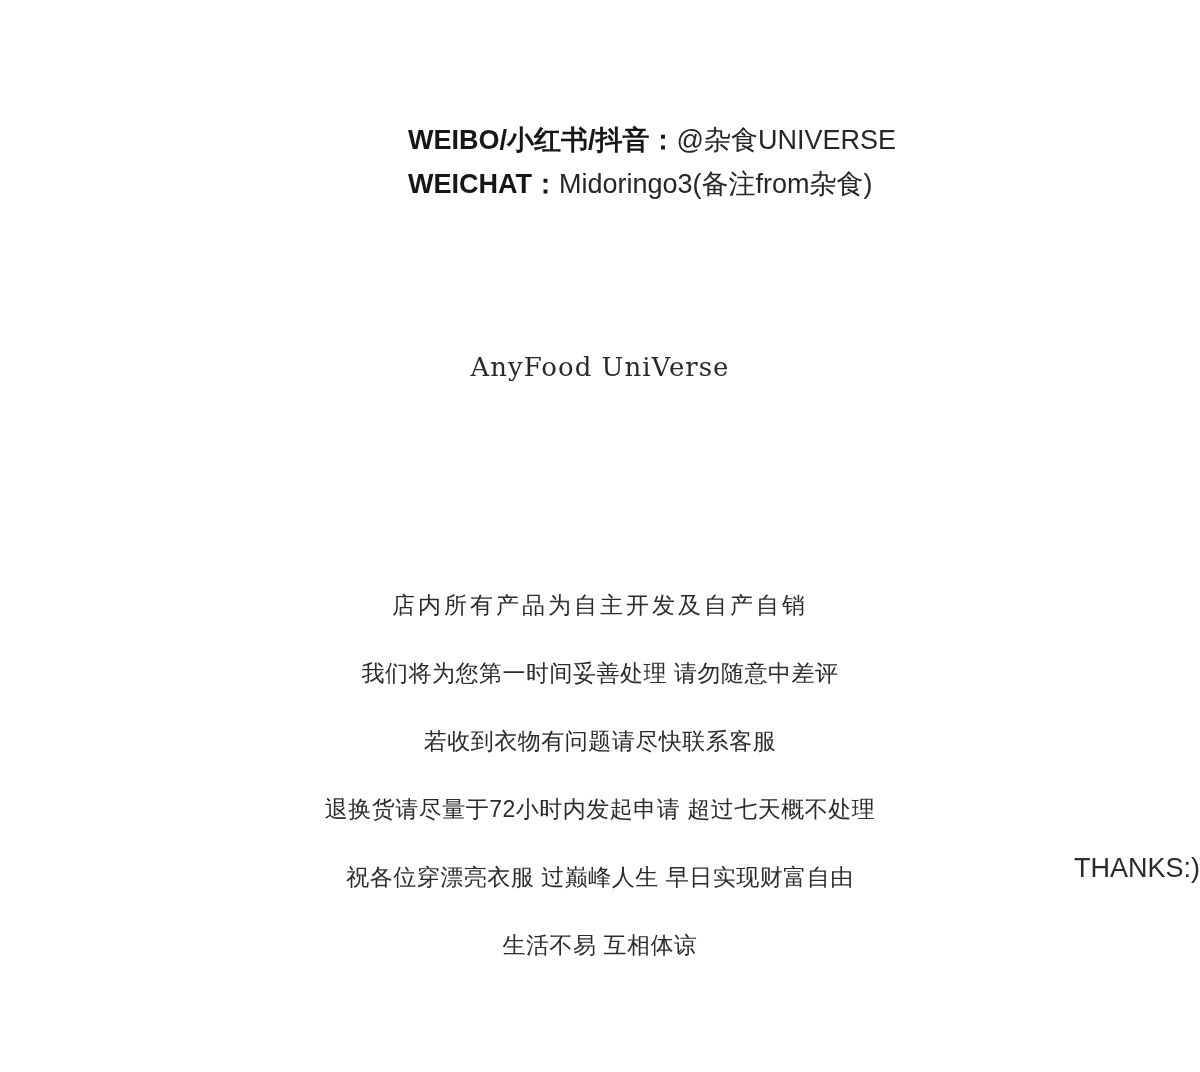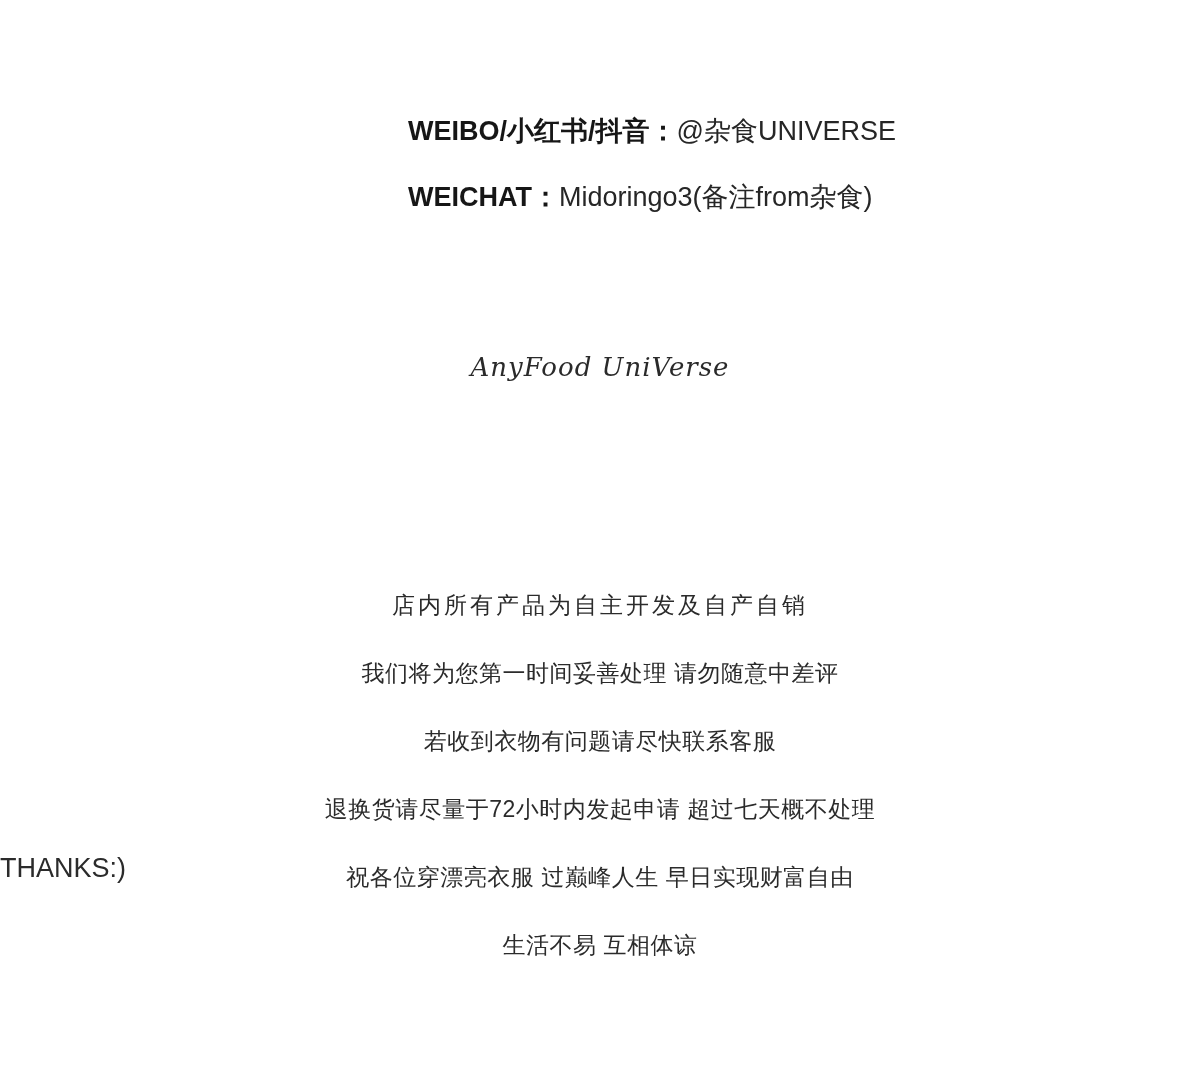--- a/index.html
+++ b/index.html
@@ -12,49 +12,48 @@
     width: 1200px;
     height: 1072px;
     background: #ffffff;
     overflow: hidden;
     font-family: "Liberation Sans", sans-serif;
   }
   
   .contact {
     position: absolute;
     left: 408px;
-    top: 117px;
+    top: 126px;
     font-size: 27px;
     color: #262626;
   }
   .contact .line {
     height: 28px;
     line-height: 28px;
     white-space: nowrap;
   }
   .contact .line + .line {
-    margin-top: 38px;
+    margin-top: 16px;
   }
   .contact .label {
     font-weight: bold;
     color: #161616;
   }
   .contact .value {
     font-weight: normal;
     color: #262626;
   }
   
   .signature {
     position: absolute;
     left: 0;
     top: 352px;
     width: 100%;
     text-align: center;
     font-family: "DejaVu Serif", serif;
-    font-style: italic;
     font-size: 26px;
     letter-spacing: 1px;
     color: #2a2a2a;
   }
   
   .notice {
     position: absolute;
     left: 0;
     top: 553px;
     width: 100%;
@@ -70,21 +69,21 @@
   }
   .notice .notice-line.spaced {
     letter-spacing: 3px;
   }
   
   .thanks {
     position: absolute;
     left: 0;
     top: 853px;
     width: 100%;
-    text-align: left;
+    text-align: right;
     font-size: 27px;
     line-height: 30px;
     color: #2b2b2b;
   }
 </style>
 </head>
 <body>
 
 <div class="page">
 

